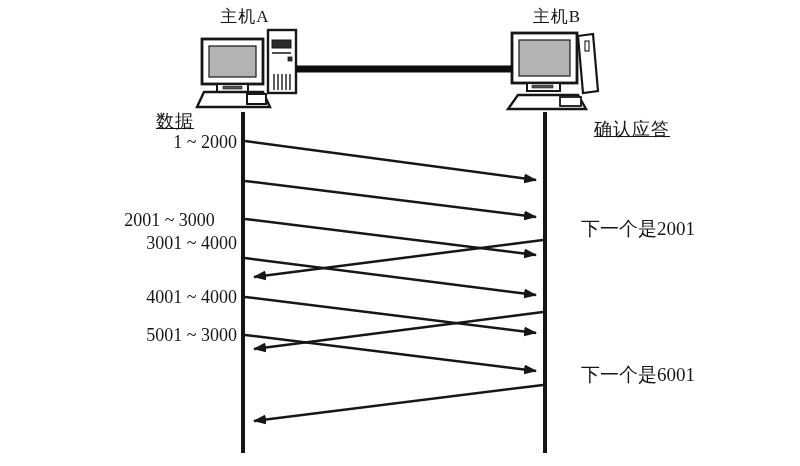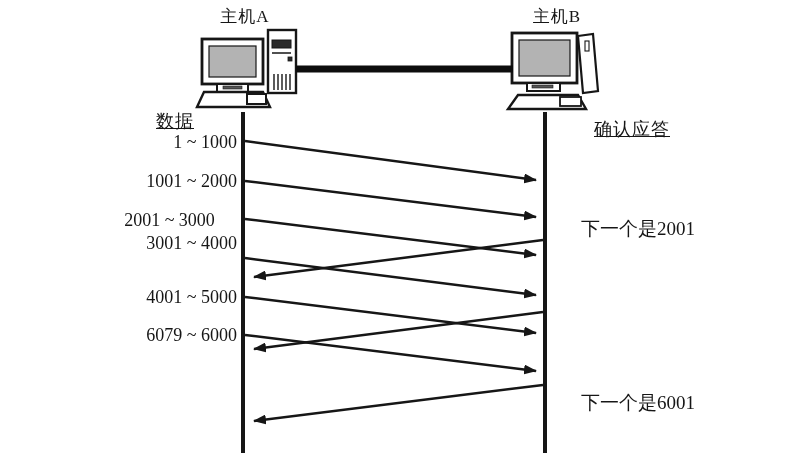--- a/index.html
+++ b/index.html
@@ -86,23 +86,22 @@
       <line x1="543" y1="385" x2="254" y2="421" marker-end="url(#ah)"></line>
     </g>
   </svg>
 
   <div class="lbl host-lbl" style="left:203px;top:5px;">主机A</div>
   <div class="lbl host-lbl" style="left:515px;top:5px;">主机B</div>
 
   <div class="lbl col-title" style="left:156px;top:109px;">数据</div>
   <div class="lbl col-title" style="left:549px;top:117px;margin-left:45px;">确认应答</div>
 
-  <div class="lbl seg-lbl" style="top:131px;">1 ~ 1000</div>
-  <div class="lbl seg-lbl" style="top:170px;">1001 ~ 2000</div>
+  <div class="lbl seg-lbl" style="top:131px;">1 ~ 2000</div>
   <div class="lbl seg-lbl" style="top:209px;text-align:center;">2001 ~ 3000</div>
   <div class="lbl seg-lbl" style="top:232px;">3001 ~ 4000</div>
-  <div class="lbl seg-lbl" style="top:286px;">4001 ~ 5000</div>
-  <div class="lbl seg-lbl" style="top:324px;">6079 ~ 6000</div>
+  <div class="lbl seg-lbl" style="top:286px;">4001 ~ 4000</div>
+  <div class="lbl seg-lbl" style="top:324px;">5001 ~ 3000</div>
 
   <div class="lbl ack-lbl" style="top:218px;">下一个是2001</div>
-  <div class="lbl ack-lbl" style="top:364px;margin-top:28px;">下一个是6001</div>
+  <div class="lbl ack-lbl" style="top:364px;">下一个是6001</div>
 
 </div>
 
 </body></html>

